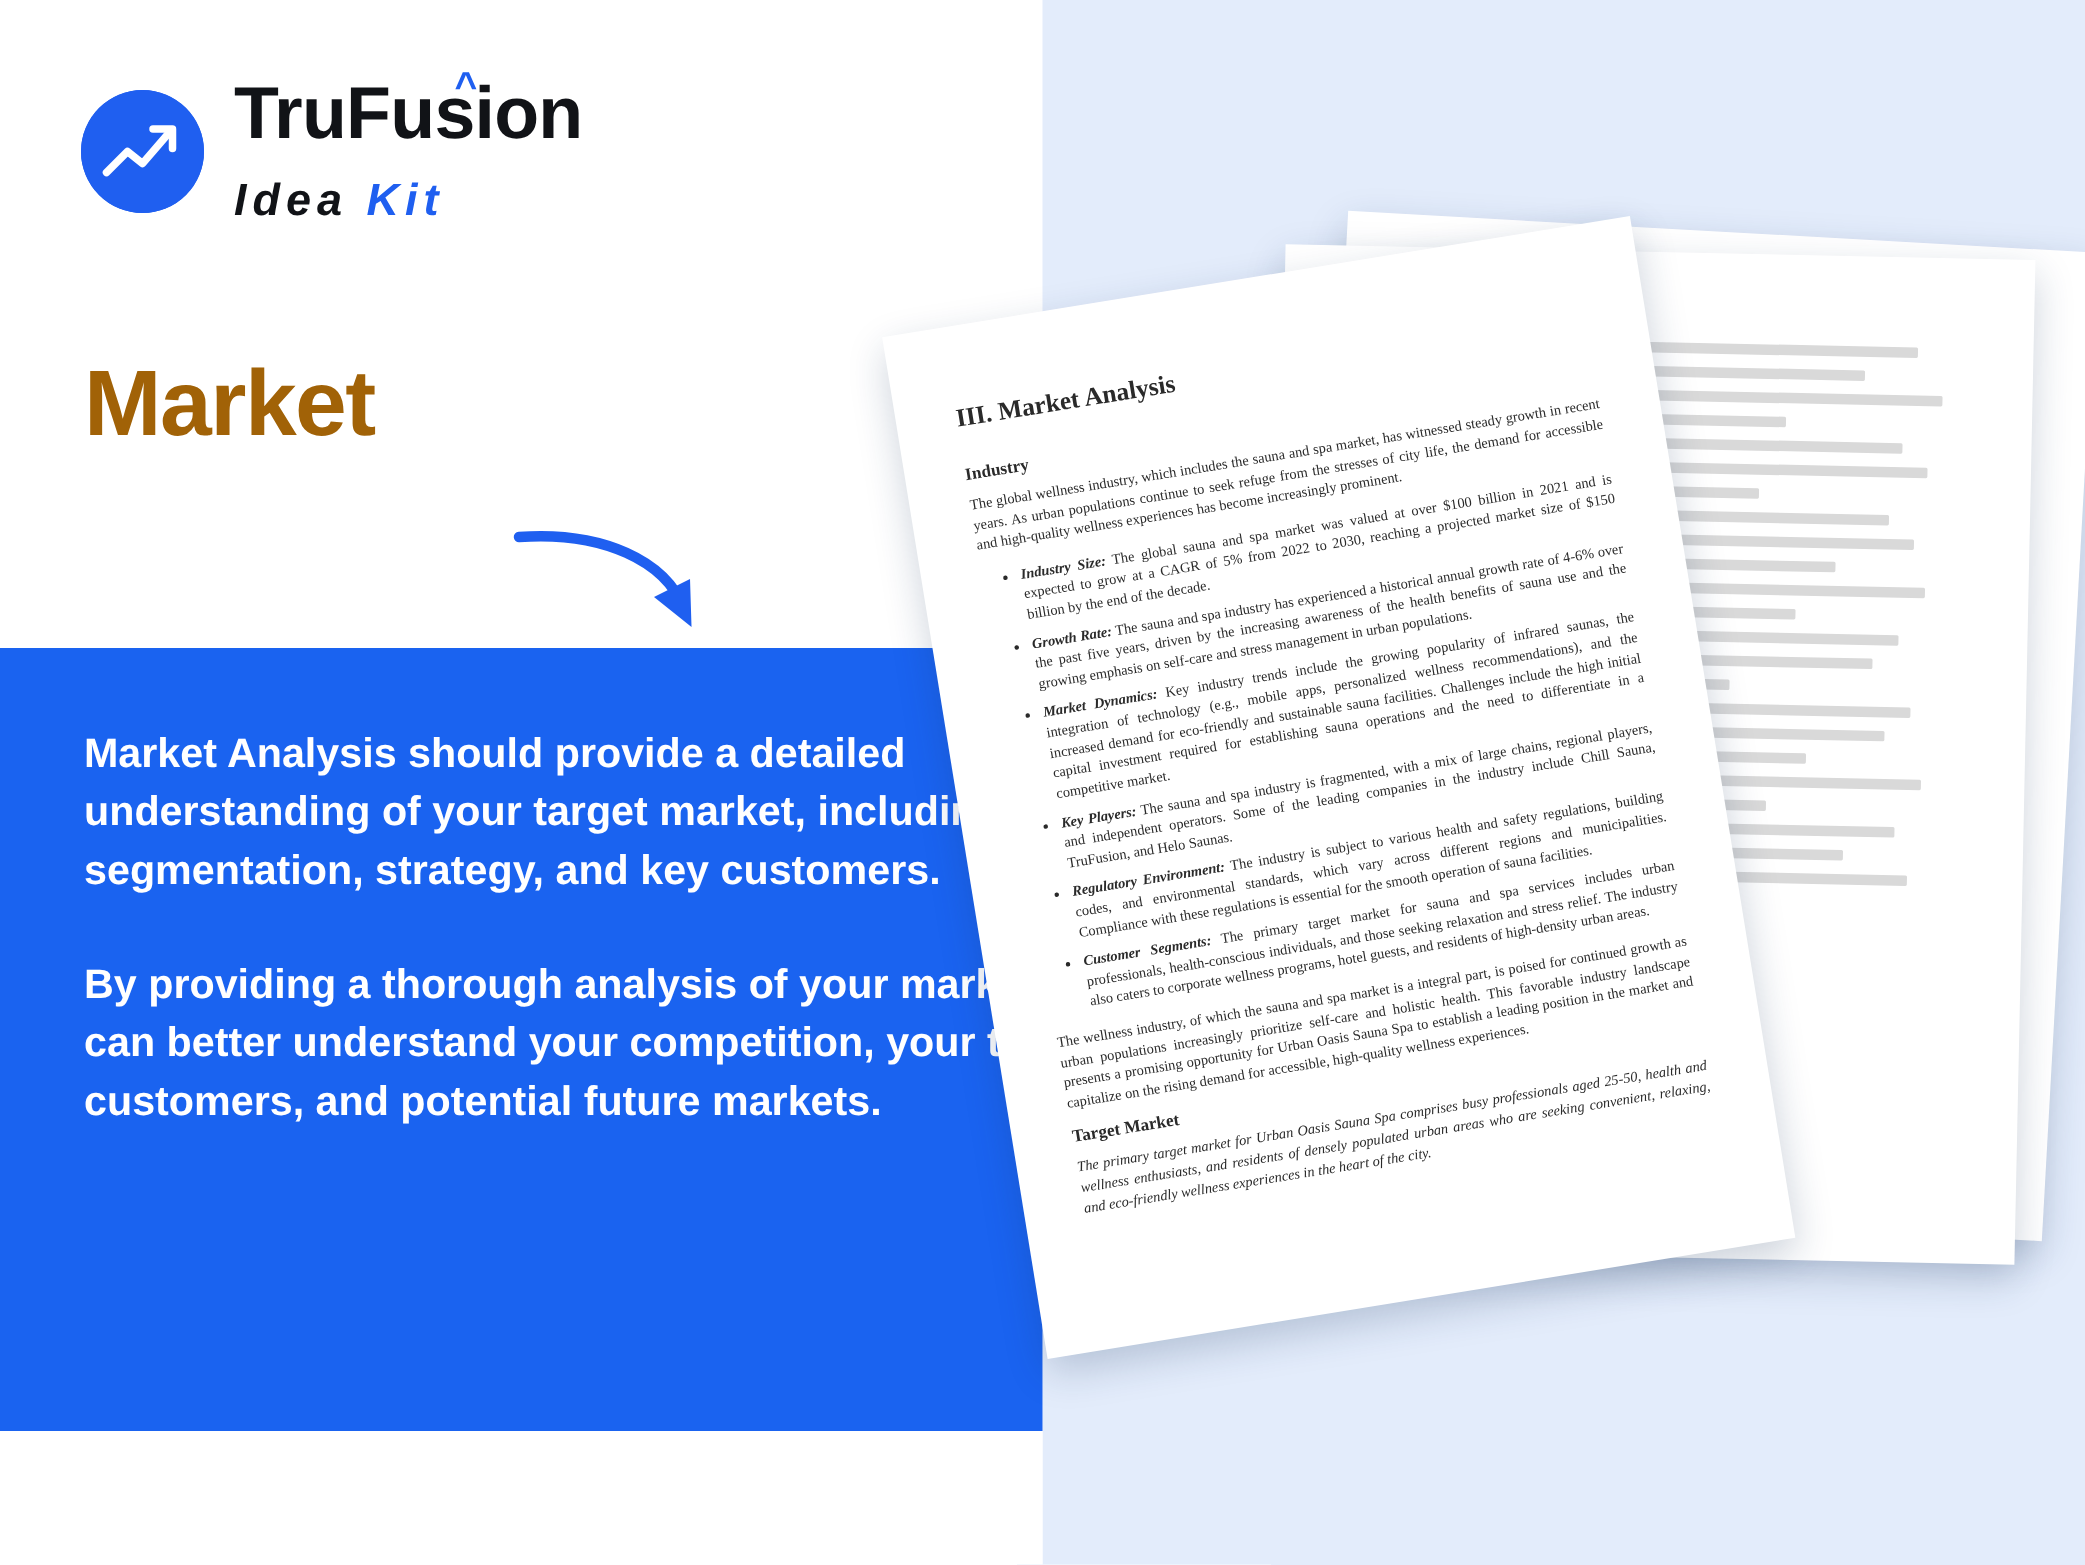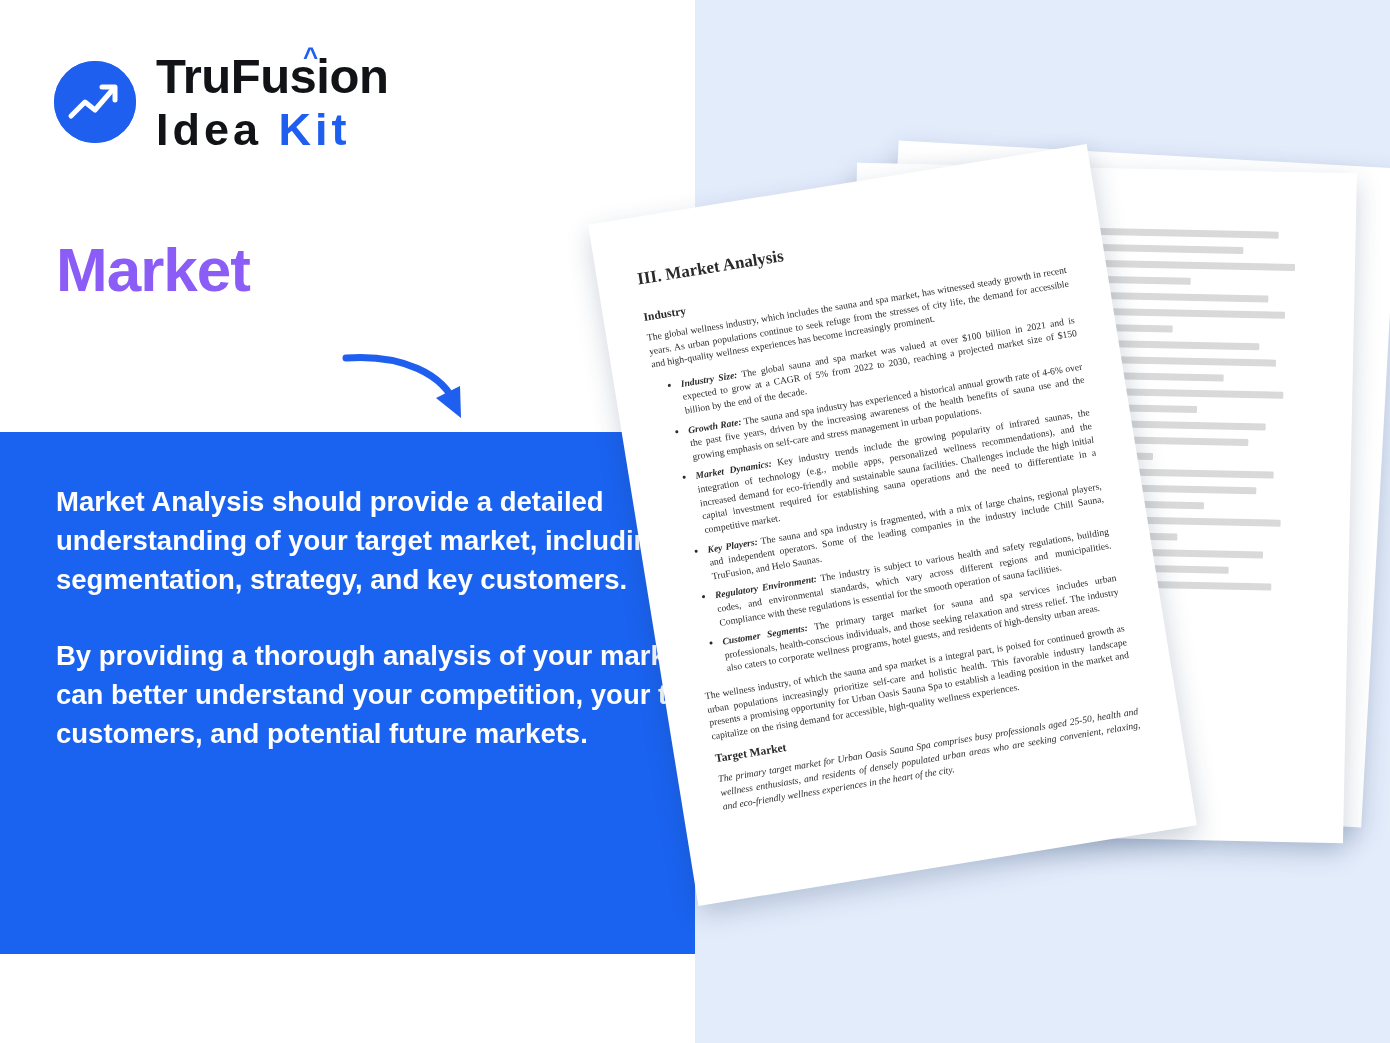--- a/index.html
+++ b/index.html
@@ -71,39 +71,40 @@
   }
   .logo-line1 .circum {
     position: absolute;
     left: 147px;
     top: -8px;
     font-size: 26px;
     color: #1f5ff0;
     font-weight: bold;
   }
   .logo-line2 {
-    font-size: 45px;
+    font-size: 30px;
     font-weight: bold;
     color: #111317;
     letter-spacing: 4px;
-    margin-top: 6px;
+    margin-top: 18px;
+    font-style: italic;
   }
   .logo-line2 .kit { color: #1f5ff0; }
 
   
   .headline {
     position: absolute;
     left: 56px;
     top: 238px;
     line-height: 1.02;
   }
   .headline .l1 {
     font-size: 62px;
     font-weight: bold;
-    color: #8b5cf6;
+    color: #a16207;
     letter-spacing: -1px;
   }
   .headline .l2 {
     font-size: 62px;
     font-weight: bold;
     color: #1f5ff0;
     letter-spacing: -1px;
     margin-top: 4px;
   }
 

